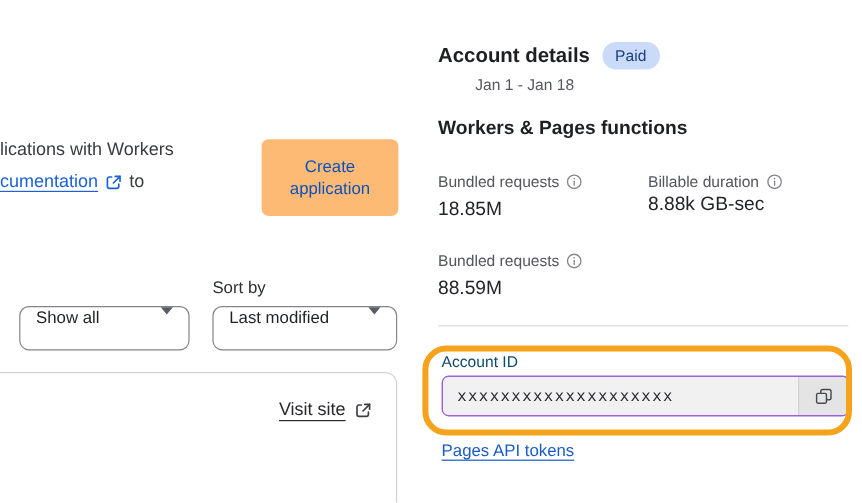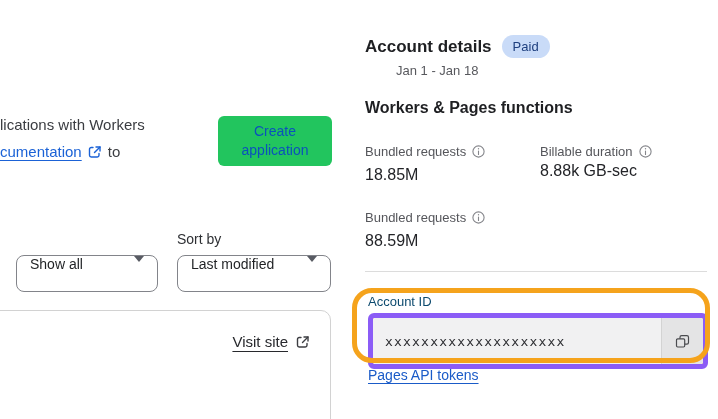--- a/index.html
+++ b/index.html
@@ -24,22 +24,22 @@
     left: 0; top: 143px;
     display: flex; align-items: center; gap: 6px;
     font-size: 15px; color: #3a3c41; white-space: nowrap;
   }
   .doc-link {
     color: #1b62d6; text-decoration: underline; text-underline-offset: 3px;
     cursor: pointer;
   }
   .ext-icon { display: inline-flex; color: #1b62d6; }
   .create-btn {
-    left: 218px; top: 116px; width: 114px; height: 50px;
-    background: #22c55e; color: #0b51bd;
+    left: 218px; top: 116px; width: 114px; height: 64px;
+    background: #fdba74; color: #0b51bd;
     border: none; border-radius: 6px;
     font-family: "Liberation Sans", sans-serif;
     font-size: 14px; line-height: 1.35; text-align: center;
     display: flex; align-items: center; justify-content: center;
     padding: 0 12px; cursor: pointer;
   }
   .ctl-label { font-size: 14px; color: #2e3034; }
   .lbl-filter { left: 17px; top: 231px; margin-top: 31px; }
   .lbl-sort   { left: 177px; top: 231px; }
   .dropdown {
@@ -91,22 +91,22 @@
 
   .divider { left: 365px; top: 271px; width: 342px; height: 1px; background: #dcdcdc; }
 
   .highlight-ring {
     left: 352px; top: 288px; width: 358px; height: 75px;
     border: 5px solid #f5a31c; border-radius: 20px;
     pointer-events: none;
   }
   .acctid-label { left: 368px; top: 294px; font-size: 13px; color: #0c4a6e; }
   .acctid-group {
-    left: 368px; top: 313px; width: 340px; height: 56px;
-    border: 5px solid #8b5cf6; border-radius: 6px;
+    left: 368px; top: 313px; width: 340px; height: 34px;
+    border: 1px solid #8b5cf6; border-radius: 6px;
     display: flex; overflow: hidden; background: #b91c1c;
   }
   .acctid-input {
     flex: 1; border: none; outline: none; background: #f1f1f2;
     font-family: "DejaVu Sans Mono", monospace;
     font-size: 13px; letter-spacing: 1.2px; color: #2c2d31;
     padding: 0 12px;
   }
   .copy-btn {
     width: 42px; border: none; border-left: 1px solid #d3d3d3;

